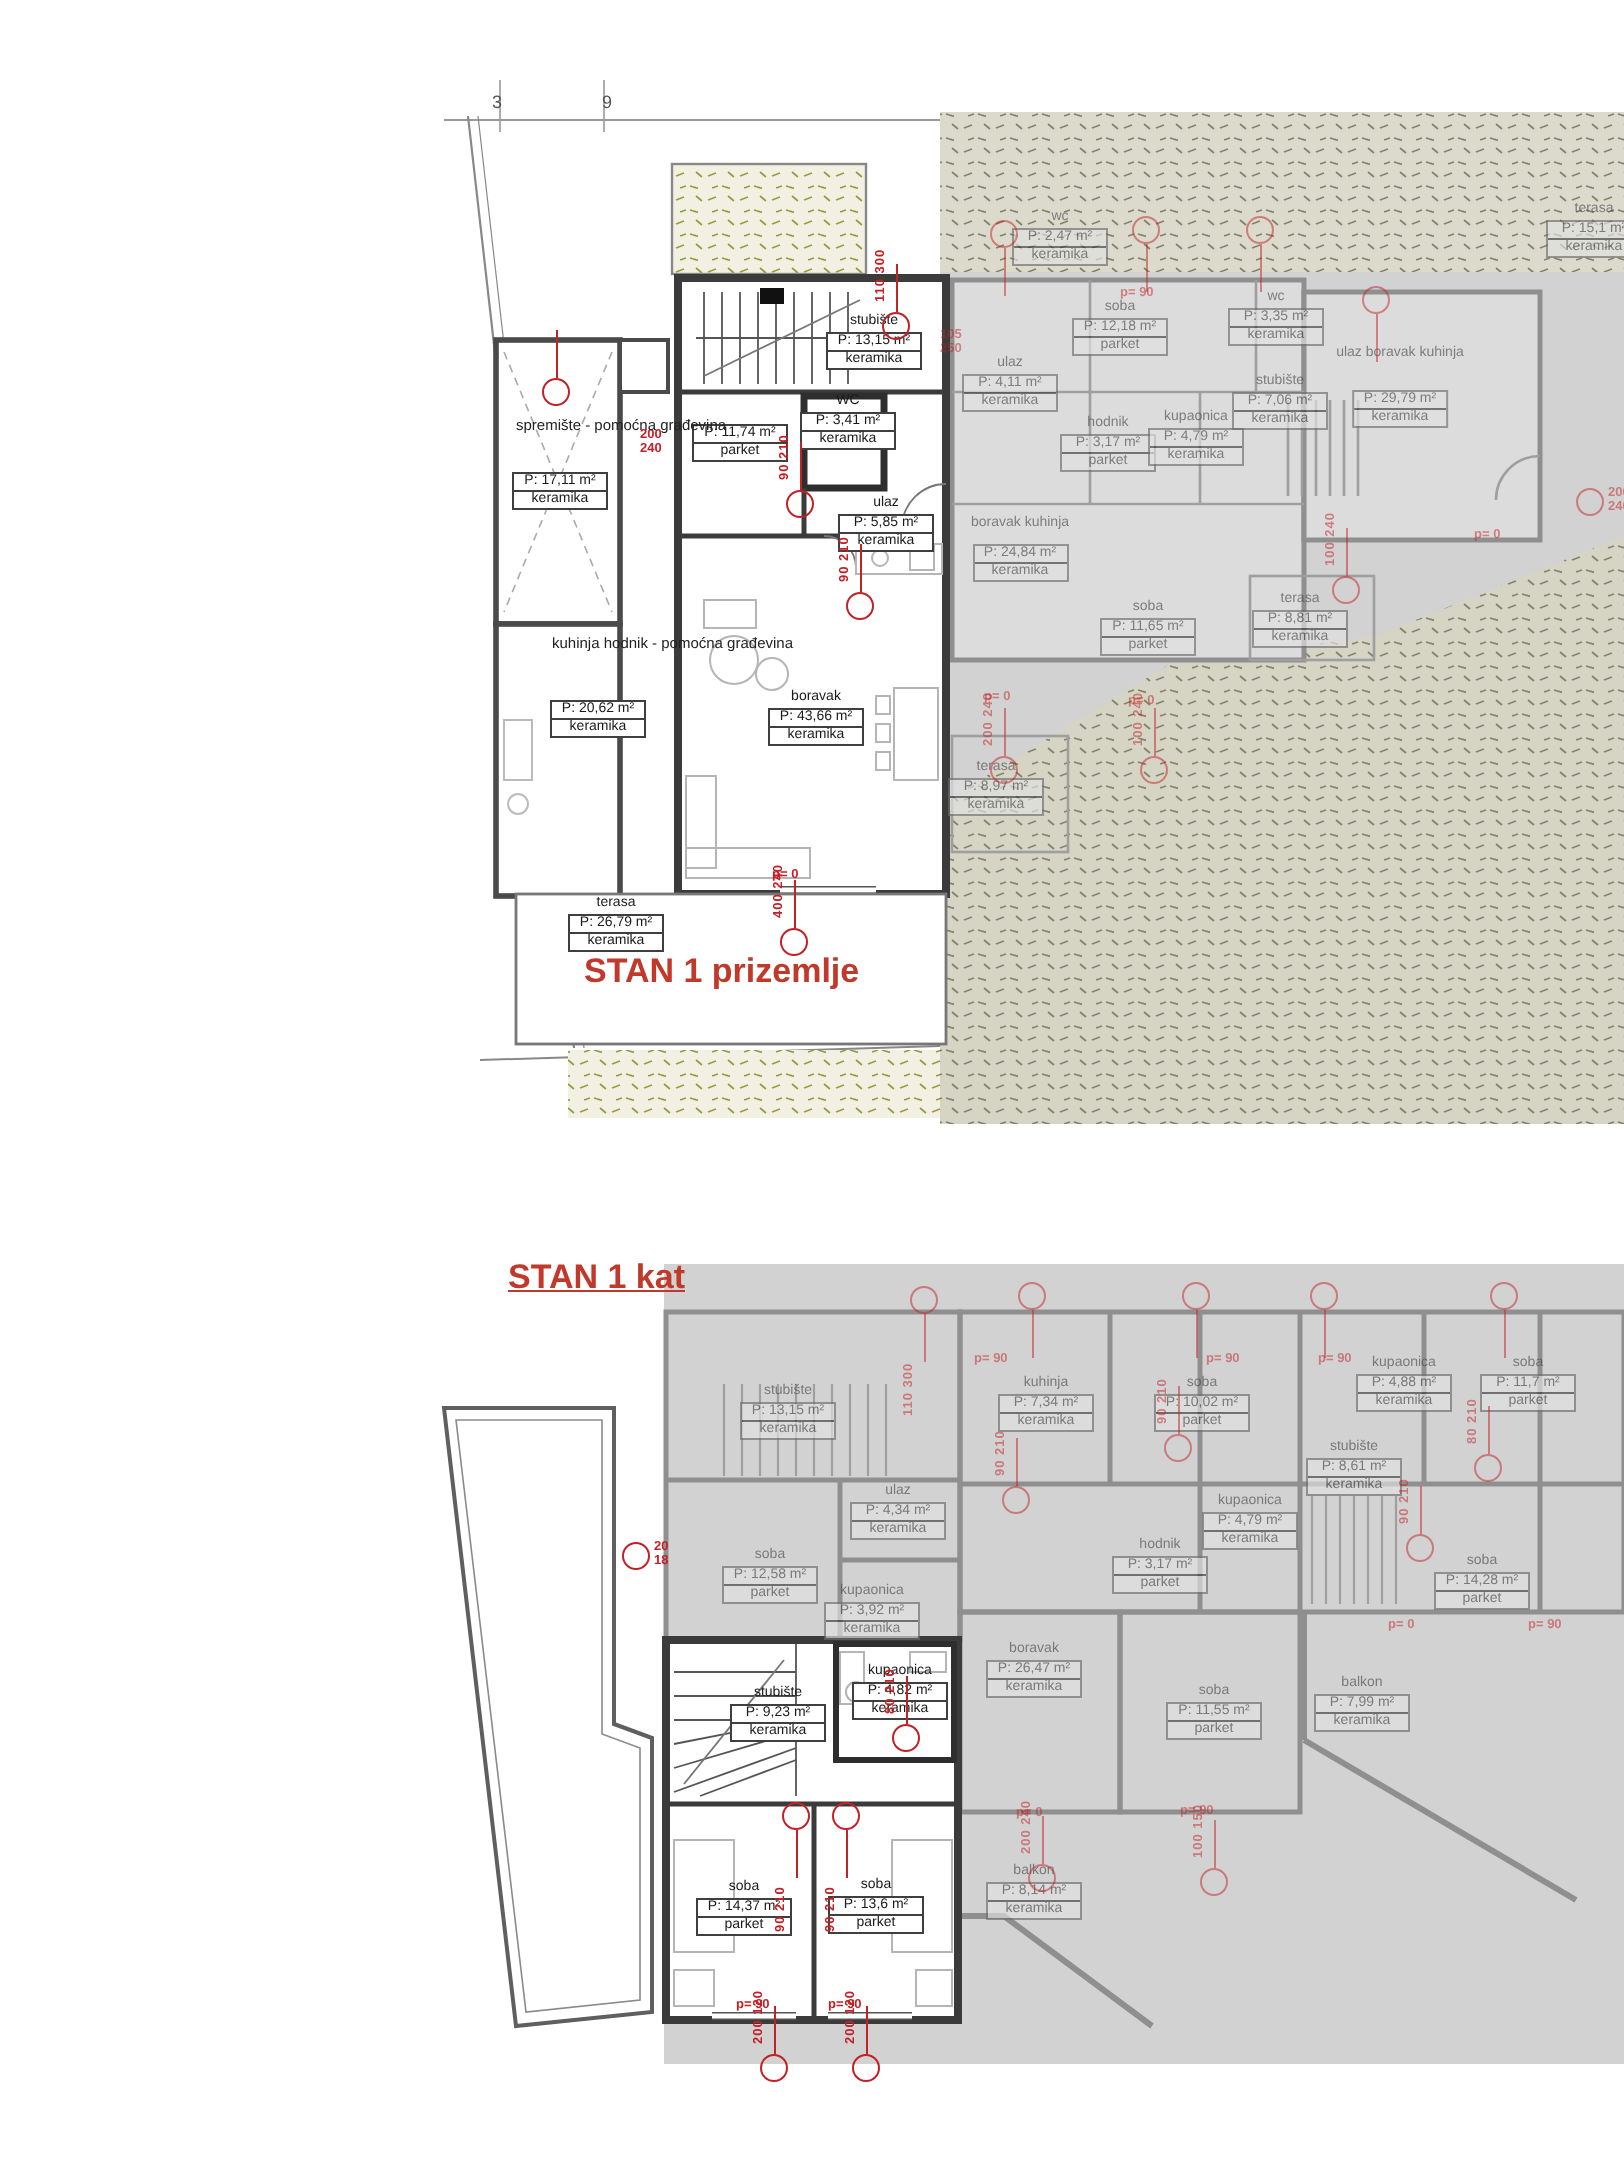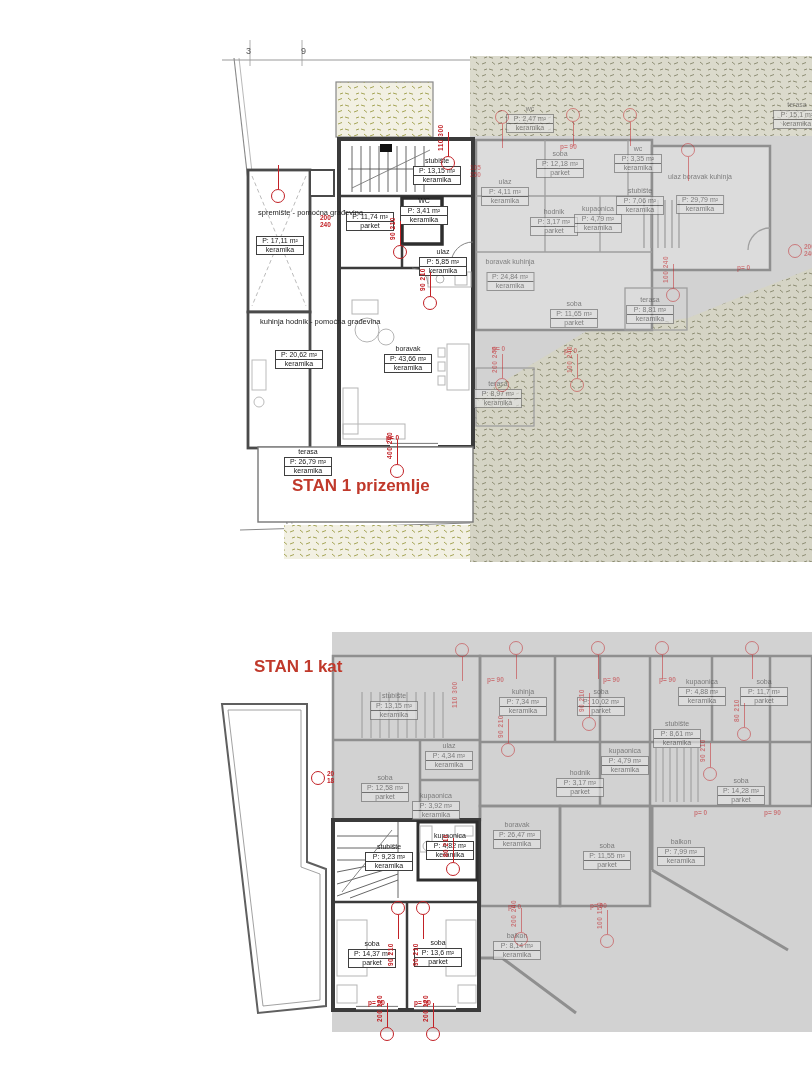--- a/index.html
+++ b/index.html
@@ -25,27 +25,27 @@
          letter-spacing:.5px;z-index:6;white-space:nowrap;}
   .mstack{position:absolute;font-size:6.5px;font-weight:bold;color:#c22126;
           line-height:1.15;white-space:pre;z-index:6;text-align:left;}
   .ptext{position:absolute;font-size:6.5px;font-weight:bold;color:#c22126;
          white-space:nowrap;z-index:6;}
   .faded{opacity:.5;}
   
   .floor-title{position:absolute;font-size:17px;font-weight:bold;color:#c0392b;
                white-space:nowrap;z-index:8;}
   .t-ground{left:292px;top:476px;}
-  .t-first{left:254px;top:657px;}
+  .t-first{left:254px;top:629px;text-decoration:underline;}
   .grid-label{position:absolute;font-size:9px;color:#555;z-index:4;}
   .g10{left:246px;top:46px;}
   .g9{left:301px;top:46px;}
   .annotation{position:absolute;font-size:7.5px;color:#222;white-space:nowrap;z-index:7;}
   .a1{left:258px;top:208px;}
-  .a2{left:260px;top:317px;}
+  .a2{left:276px;top:317px;}
 </style>
 </head>
 <body>
 
 <div class="canvas">
 
   <svg width="812" height="1080" viewBox="0 0 812 1080">
     <defs>
       <pattern id="terr" width="16" height="12" patternUnits="userSpaceOnUse">
         <path d="M2 4 l4 -1.5 M9 9 l4 1.2 M12 2 l3 2.5 M4 10 l3 -1" stroke="#9b9b45" stroke-width="0.9" fill="none"></path>

